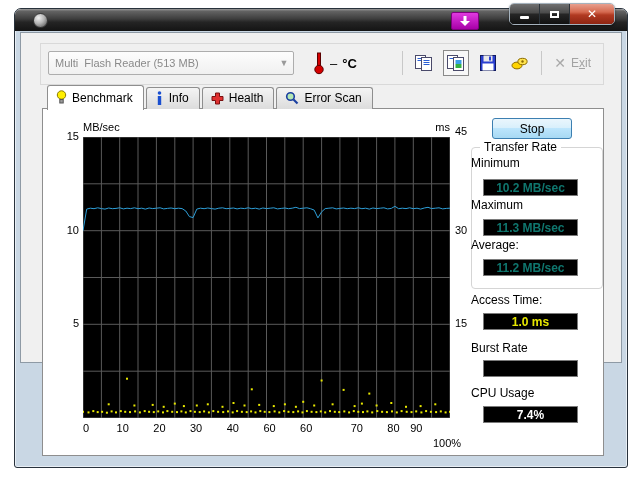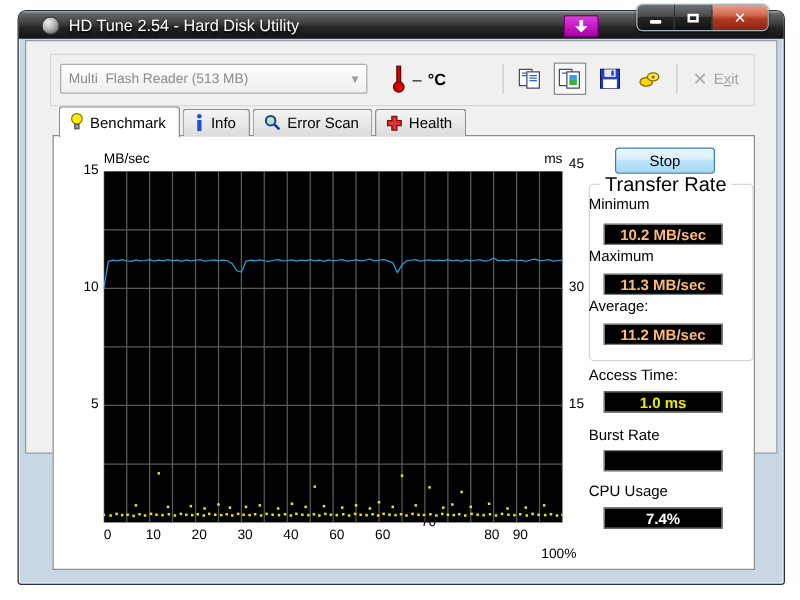--- a/index.html
+++ b/index.html
@@ -60,37 +60,36 @@
   .chart-area{position:absolute;left:0;top:0;width:430px;height:340px;}
   .plot-svg{position:absolute;left:40px;top:28px;}
   .axis-title{position:absolute;font-size:11px;color:#000;}
   .tick{position:absolute;font-size:11px;color:#000;}
   
   .stop-btn{position:absolute;left:449px;top:9px;width:80px;height:21px;box-sizing:border-box;
     border:1px solid #3c7fb1;border-radius:3px;font-size:12px;display:flex;align-items:center;justify-content:center;
     background:linear-gradient(180deg,#eaf6fd 0%,#d9f0fc 45%,#bee6fd 46%,#a7d9f3 100%);}
   .groupbox{position:absolute;left:428px;top:38px;width:130px;height:140px;
     border:1px solid #d5d5d5;border-radius:4px;}
-  .groupbox-label{position:absolute;left:8px;top:-8px;background:#ffffff;padding:0 4px;font-size:16px;}
+  .groupbox-label{position:absolute;left:8px;top:-8px;background:#ffffff;padding:0 4px;font-size:12px;}
   .res-label{position:absolute;font-size:12px;color:#000;white-space:nowrap;}
   .val-box{position:absolute;left:440px;width:95px;height:17px;background:#000;
     border:1px solid #7a7a7a;box-sizing:border-box;display:flex;align-items:center;justify-content:center;
     font-size:12px;font-weight:bold;}
-  .val-cyan{color:#fdba74;}
+  .val-cyan{color:#0f766e;}
   .val-yellow{color:#e8e800;}
   .val-white{color:#ffffff;}
 </style>
 </head>
 <body>
 
 <div class="window">
 
   <div class="titlebar">
     <div class="app-icon"></div>
-    <div class="title-text">HD Tune 2.54 - Hard Disk Utility</div>
     <div class="dl-btn">
       <svg width="12" height="11" viewBox="0 0 12 11">
         <rect x="4.5" y="0" width="3" height="5" fill="#fff"></rect>
         <polygon points="1,5 11,5 6,10" fill="#fff"></polygon>
       </svg>
     </div>
     <div class="caption-group">
       <div class="cap-btn">
           <div class="glyph-min"></div>
         </div>
@@ -172,31 +171,31 @@
         <span>Benchmark</span>
       </div>
       <div class="tab">
         <svg width="9" height="14" viewBox="0 0 9 14">
           <circle cx="4.5" cy="2" r="1.8" fill="#1a4fd0"></circle>
           <rect x="2.8" y="5" width="3.4" height="9" fill="#1a4fd0"></rect>
         </svg>
         <span>Info</span>
       </div>
       <div class="tab">
+        <svg width="13" height="13" viewBox="0 0 13 13">
+          <path d="M4.5 1 h4 v3.5 H12 v4 H8.5 V12 h-4 V8.5 H1 v-4 h3.5 Z" fill="#e03030" stroke="#7a0f0f"></path>
+        </svg>
+        <span>Health</span>
+      </div>
+      <div class="tab">
         <svg width="14" height="14" viewBox="0 0 14 14">
           <circle cx="5.5" cy="5.5" r="3.8" fill="#b4e8b4" stroke="#1a3fa0" stroke-width="1.6"></circle>
           <line x1="8.5" y1="8.5" x2="12.5" y2="12.5" stroke="#1a3fa0" stroke-width="2.2"></line>
         </svg>
         <span>Error Scan</span>
-      </div>
-      <div class="tab">
-        <svg width="13" height="13" viewBox="0 0 13 13">
-          <path d="M4.5 1 h4 v3.5 H12 v4 H8.5 V12 h-4 V8.5 H1 v-4 h3.5 Z" fill="#e03030" stroke="#7a0f0f"></path>
-        </svg>
-        <span>Health</span>
       </div>
     </div>
 
     <div class="tabpage">
 
       <div class="chart-area">
         <span class="axis-title" style="left:40px;top:12px;">MB/sec</span>
         <span class="axis-title" style="left:380px;top:12px;width:27px;text-align:right;">ms</span>
         <svg class="plot-svg" width="367" height="281">
             <rect width="367" height="281" fill="#000000"></rect>
@@ -345,21 +344,21 @@
           <span class="tick" style="left: 412px; top: 16px; width: 24px; text-align: left;">45</span>
           <span class="tick" style="left: 412px; top: 114.667px; width: 24px; text-align: left;">30</span>
           <span class="tick" style="left: 412px; top: 208.333px; width: 24px; text-align: left;">15</span>
           <span class="tick" style="left: 23px; top: 313px; width: 40px; text-align: center;">0</span>
           <span class="tick" style="left: 59.7px; top: 313px; width: 40px; text-align: center;">10</span>
           <span class="tick" style="left: 96.4px; top: 313px; width: 40px; text-align: center;">20</span>
           <span class="tick" style="left: 133.1px; top: 313px; width: 40px; text-align: center;">30</span>
           <span class="tick" style="left: 169.8px; top: 313px; width: 40px; text-align: center;">40</span>
           <span class="tick" style="left: 206.5px; top: 313px; width: 40px; text-align: center;">60</span>
           <span class="tick" style="left: 243.2px; top: 313px; width: 40px; text-align: center;">60</span>
-          <span class="tick" style="left: 279.9px; top: 303px; width: 40px; text-align: center;">70</span>
+          <span class="tick" style="left: 279.9px; top: 313px; width: 40px; text-align: right;">70</span>
           <span class="tick" style="left: 316.6px; top: 313px; width: 40px; text-align: right;">80</span>
           <span class="tick" style="left: 353.3px; top: 313px; width: 40px; text-align: center;">90</span>
           <span class="tick" style="left: 390px; top: 328px; width: 40px; ">100%</span>
         </div>
 
       <div class="stop-btn">Stop</div>
 
       <div class="groupbox">
         <span class="groupbox-label">Transfer Rate</span>
       </div>

